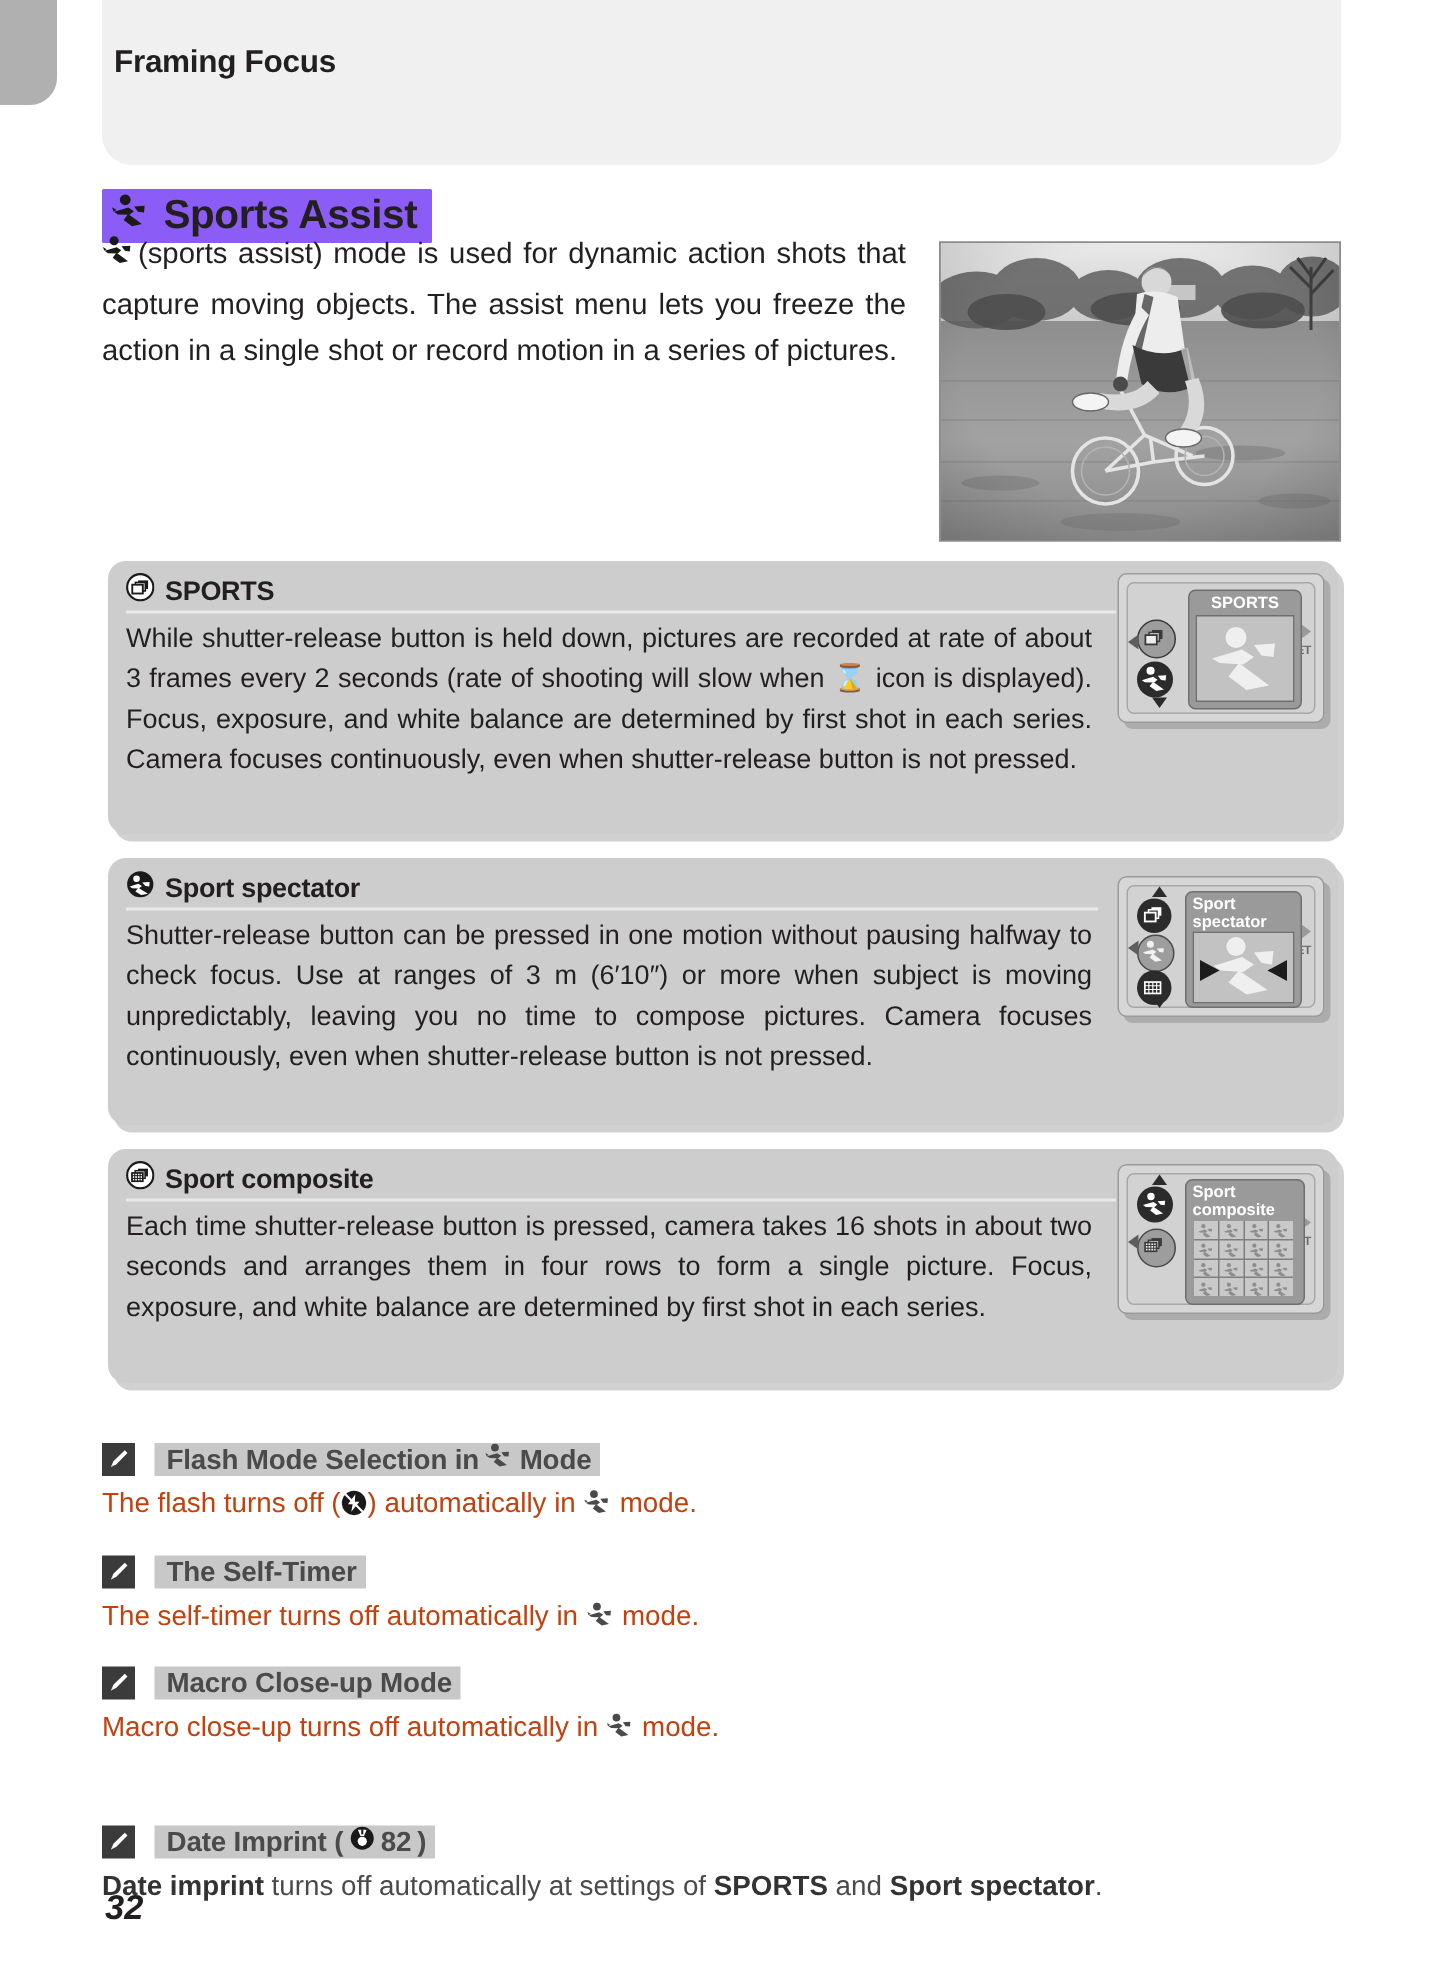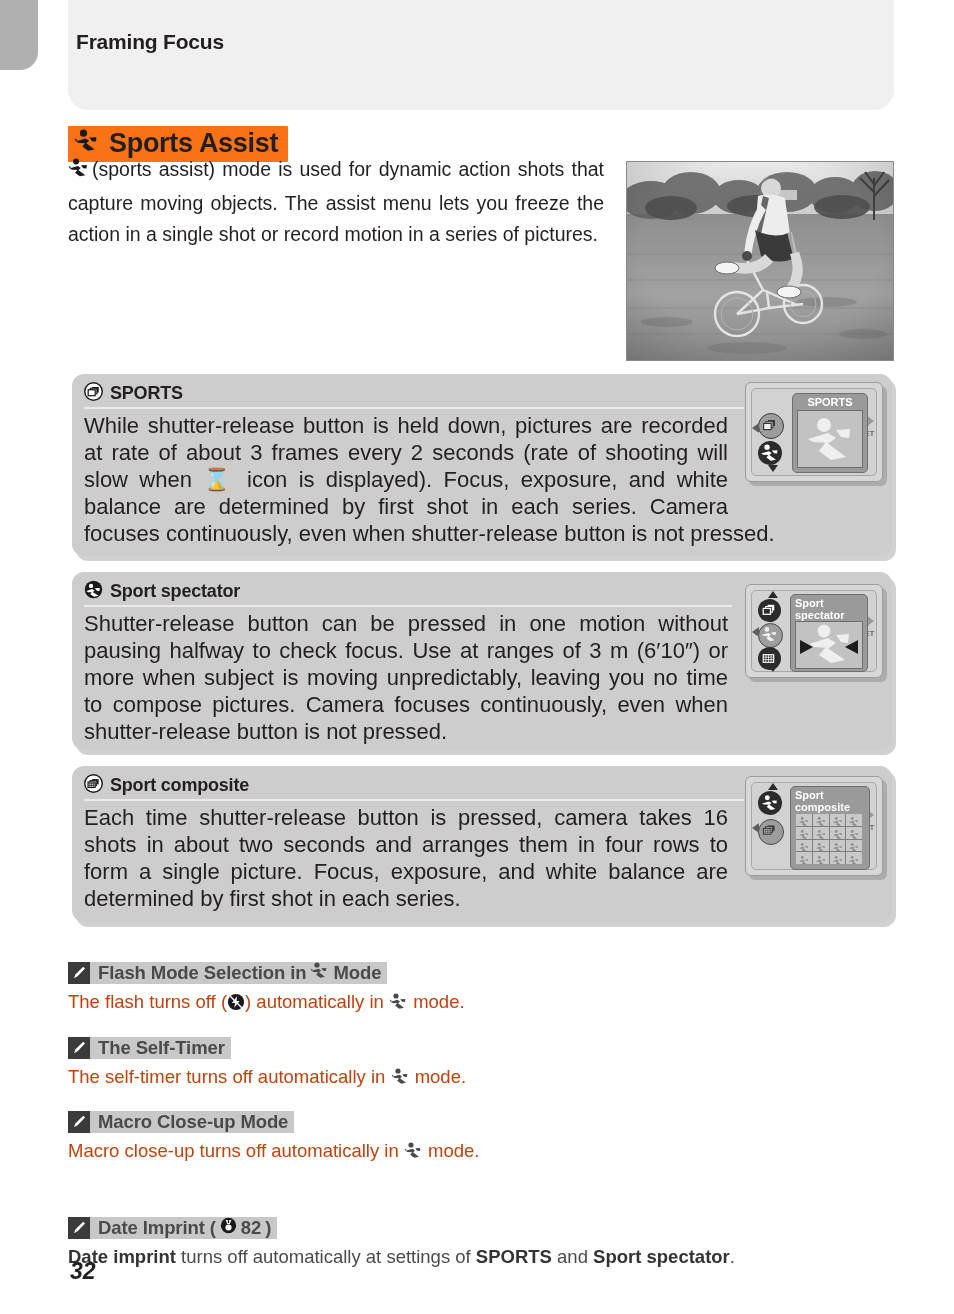--- a/index.html
+++ b/index.html
@@ -38,21 +38,21 @@
     color: #231f20;
   }
 
   
   .section-head {
     position: absolute;
     left: 68px; top: 126px;
     display: flex;
     align-items: center;
     gap: 9px;
-    background: #f97316;
+    background: #8b5cf6;
     padding: 2px 10px 3px 6px;
     border-radius: 1px;
   }
   .section-head .title {
     font-size: 27px;
     font-weight: bold;
     letter-spacing: -0.3px;
     color: #231f20;
   }
 
@@ -117,21 +117,21 @@
     background: #e9e9e9;
   }
   #panel-sports .panel-rule    { width: 660px; }
   #panel-spectator .panel-rule { width: 648px; }
   #panel-composite .panel-rule { width: 660px; }
 
   .panel-body {
     position: absolute;
     left: 12px; top: 38px;
     width: 798px;
-    font-size: 22px;
+    font-size: 18px;
     line-height: 27px;
     text-align: justify;
     color: #231f20;
   }
   .float-spacer {
     float: right;
     width: 154px;
   }
   #panel-sports .float-spacer    { height: 84px; }
   #panel-spectator .float-spacer { height: 84px; }
@@ -204,21 +204,21 @@
     background: #c9c9c9;
     position: relative;
     overflow: hidden;
   }
 
   
   .note { position: absolute; left: 68px; width: 830px; }
   .note-head {
     display: flex;
     align-items: flex-start;
-    gap: 0px;
+    gap: 13px;
   }
   .pencil-box {
     width: 22px; height: 22px;
     background: #3b3b3b;
     display: inline-flex;
     align-items: center;
     justify-content: center;
     flex: 0 0 auto;
   }
   .note-title {

